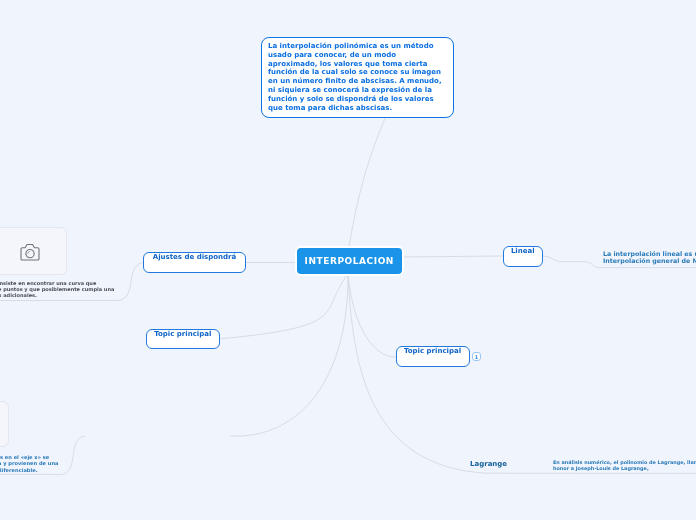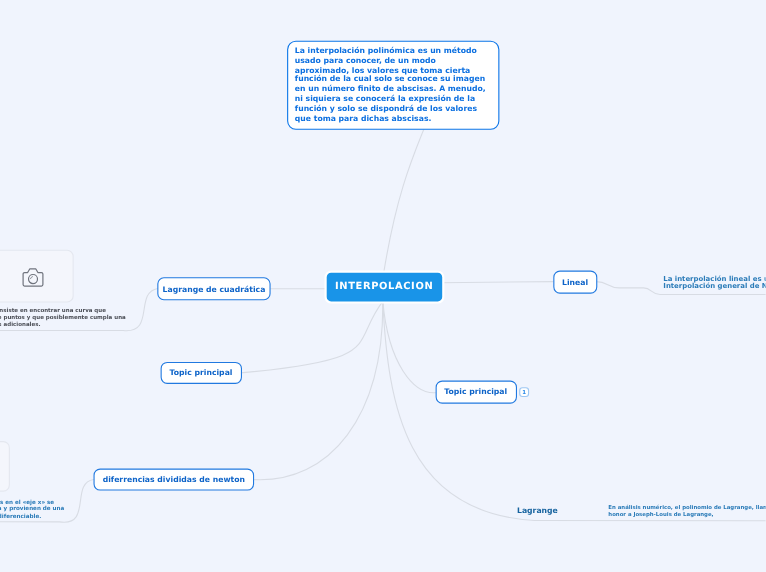--- a/index.html
+++ b/index.html
@@ -1,20 +1,20 @@
 <!DOCTYPE html>
 <html><head>
 <meta charset="utf-8">
 <style>
   html,body{margin:0;padding:0;}
   body{width:696px;height:520px;overflow:hidden;background:#f0f4fd;
        font-family:"DejaVu Sans",sans-serif;}
   #canvas{position:relative;width:696px;height:520px;overflow:hidden;}
   svg.links{position:absolute;left:0;top:0;width:696px;height:520px;pointer-events:none;}
-  .node{position:absolute;box-sizing:border-box;display:flex;align-items:center;justify-content:center;
+  .node{position:absolute;box-sizing:border-box;display:flex;justify-content:center;
         white-space:nowrap;}
   .nb{background:#ffffff;border:1.4px solid #2179e0;border-radius:6px;color:#0d63c8;
       font-weight:bold;font-size:7px;}
   .central{position:absolute;box-sizing:border-box;display:flex;align-items:center;justify-content:center;
            background:#1994e8;color:#fff;border-radius:6px;font-weight:bold;font-size:9px;
            letter-spacing:0.55px;border:2px solid #ffffff;white-space:nowrap;padding-top:0;padding-left:0.5px;}
   .bigbox{position:absolute;box-sizing:border-box;background:#fff;border:1.6px solid #0b75e8;
           border-radius:8px;color:#0b6fe0;font-weight:bold;font-size:7px;line-height:8.8px;
           padding:4px 6px;}
   .bigbox > span{display:block;width:176px;}
@@ -52,30 +52,27 @@
 
   <div class="bigbox" style="left:261px;top:37px;width:193px;height:81px;">
     <span>La interpolación polinómica es un método usado para conocer, de un modo aproximado, los valores que toma cierta función de la cual solo se conoce su imagen en un número finito de abscisas. A menudo, ni siquiera se conocerá la expresión de la función y solo se dispondrá de los valores que toma para dichas abscisas.</span>
   </div>
 
   <div class="central" style="left:294.5px;top:245.8px;width:109px;height:30.4px;">
     <span>INTERPOLACION</span>
   </div>
 
   <div class="node nb" style="left:143px;top:252px;width:103px;height:21px;">
-    <span>Lagrange de cuadrática</span>
+    <span>Ajustes de dispondrá</span>
   </div>
 
   <div class="node nb" style="left:503px;top:246px;width:39.5px;height:21px;">
     <span>Lineal</span>
   </div>
 
-  <div class="node nb" style="left:85px;top:426px;width:146px;height:20px;">
-    <span>diferrencias divididas de newton</span>
-  </div>
 
   <div class="node nb" style="left:146px;top:329px;width:73.5px;height:20px;">
     <span>Topic principal</span>
   </div>
 
   <div class="node nb" style="left:395.5px;top:346px;width:74px;height:20.5px;">
     <span>Topic principal</span>
   </div>
 
   <div class="badge" style="left:472px;top:352px;width:9px;height:9px;">

